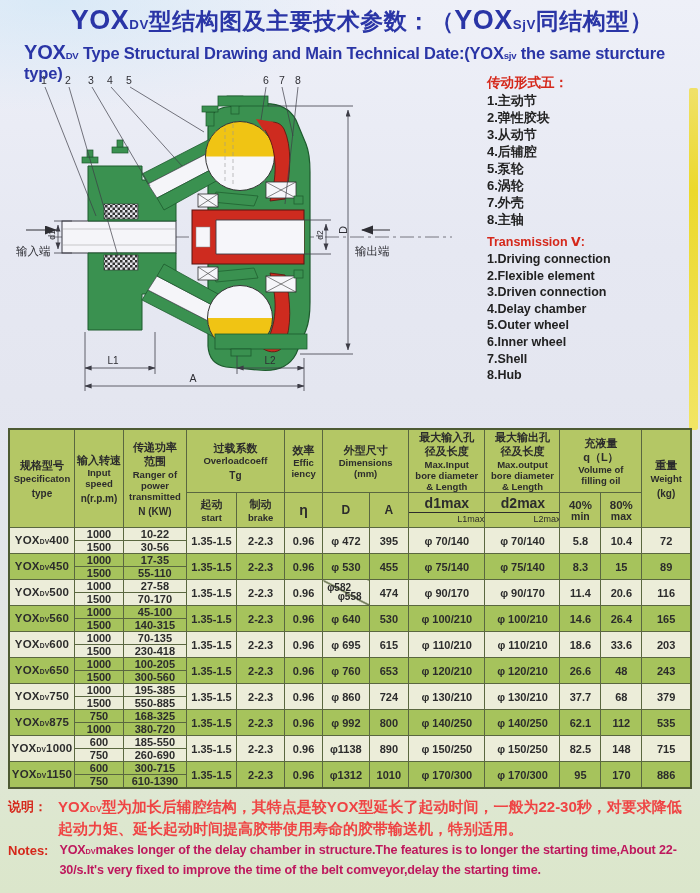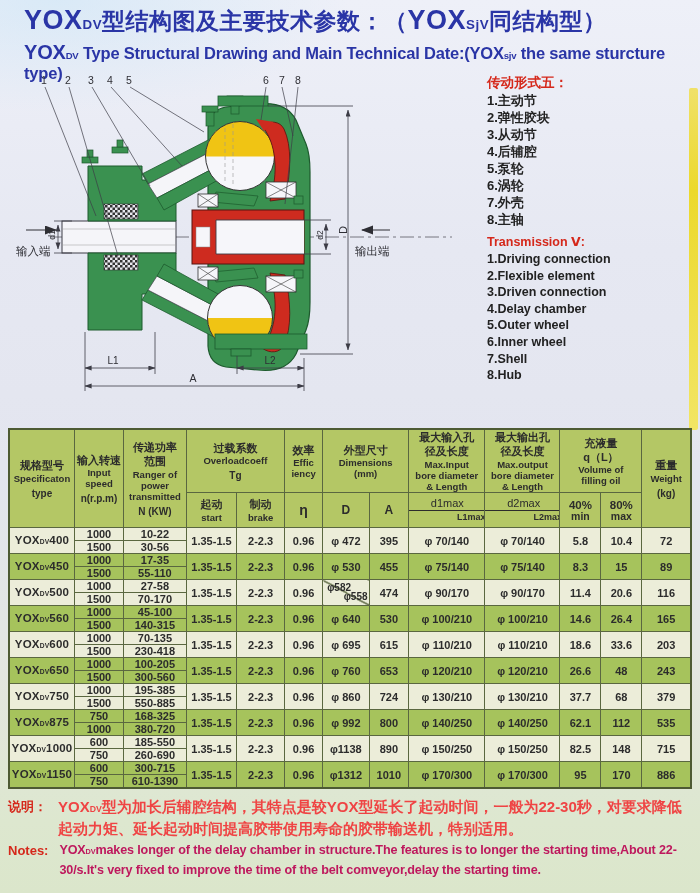--- a/index.html
+++ b/index.html
@@ -6,21 +6,21 @@
   body{
     width:700px;height:893px;position:relative;overflow:hidden;
     font-family:"Liberation Sans","DejaVu Sans",sans-serif;
     background:
       radial-gradient(ellipse 420px 160px at 8% 0%, rgba(200,228,246,.55), rgba(200,228,246,0) 70%),
       linear-gradient(180deg,#eef0f8 0%,#e6e8f2 28%,#e3e5ef 52%,#e3e6e2 72%,#dde7cf 92%,#dbe6cb 100%);
   }
   .subscript{font-size:0.58em;}
   
   .title-block{position:absolute;left:24px;top:5px;color:#2a35a6;}
-  .title-zh{font-size:23px;font-weight:bold;letter-spacing:.5px;line-height:30px;}
+  .title-zh{font-size:23px;font-weight:bold;letter-spacing:.5px;line-height:30px;text-align:center;}
   .title-zh .lat{font-size:27px;}
   .title-en{font-size:16.5px;font-weight:bold;margin-top:1px;letter-spacing:-.2px;}
   .title-en .lat-en{font-size:20px;}
   
   .legend{position:absolute;left:487px;top:74px;width:205px;}
   .legend-title{color:#d5281b;font-weight:bold;font-size:13.5px;line-height:18px;}
   .legend-title.en{margin-top:5px;font-size:12.5px;}
   .legend-item-zh{font-size:13px;font-weight:bold;color:#222;line-height:17px;}
   .legend-item-en{font-size:12.5px;font-weight:700;color:#222;line-height:16.6px;}
   
@@ -34,33 +34,33 @@
     color:#2c2c2c;padding:0;overflow:hidden;}
   table.spec thead th{background:#b4c765;}
   table.spec thead tr:first-child th{height:56px;}
   table.spec thead tr:last-child th{height:34px;}
   .hzh{font-size:11px;font-weight:bold;line-height:1.3;}
   .hen{font-size:9.5px;font-weight:bold;line-height:1.18;}
   .htail{font-size:10px;font-weight:bold;margin-top:4px;}
   .eta{font-size:14px;font-weight:bold;}
   .da{font-size:12px;font-weight:bold;}
   .frac{display:inline-block;}
-  .ftop{display:block;border-bottom:1px solid #2c2c2c;padding:0 5px 1px;font-size:11px;font-weight:normal;}
-  .fbot{display:block;font-size:9px;font-weight:bold;padding-top:1px;margin-left:48px;}
+  .ftop{display:block;border-bottom:1px solid #2c2c2c;padding:0 5px 1px;font-size:14px;font-weight:bold;}
+  .fbot{display:block;font-size:9px;font-weight:normal;padding-top:1px;margin-left:48px;}
   .vq1{font-size:11.5px;font-weight:bold;line-height:1.1;}
   .vq2{font-size:10.5px;font-weight:bold;line-height:1;}
   table.spec tbody td{font-size:11px;font-weight:bold;height:12px;line-height:12px;}
   table.spec tbody td.model{font-size:11.5px;letter-spacing:.2px;}
   .row-a td{background-color:#ecedd9;}
   .row-b td{background-color:#a6c35c;}
   td.dsplit{position:relative;
     background-image:linear-gradient(to right top, transparent calc(50% - .7px),
       #4d5a33 calc(50% - .7px), #4d5a33 calc(50% + .7px), transparent calc(50% + .7px));}
   .ds-top{position:absolute;top:2px;left:4px;font-size:10px;}
-  .ds-bot{position:absolute;bottom:2px;right:1px;font-size:10px;}
+  .ds-bot{position:absolute;bottom:2px;right:7px;font-size:10px;}
   
   .notes{position:absolute;left:8px;top:797px;width:688px;}
   .note-row{display:flex;align-items:flex-start;}
   .note-label{color:#d5281b;font-weight:bold;font-size:13px;flex:0 0 auto;margin-right:11px;line-height:20px;}
   .note-text-zh{font-size:15px;font-weight:bold;color:#ef4444;line-height:20px;}
   .note-text-en{font-size:12.6px;font-weight:600;color:#be185d;line-height:18px;letter-spacing:-.15px;}
   svg text{font-family:"Liberation Sans","DejaVu Sans",sans-serif;}
 </style>
 </head>
 <body>

